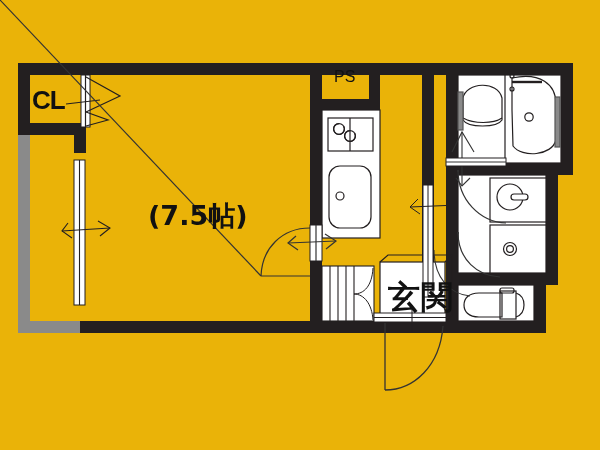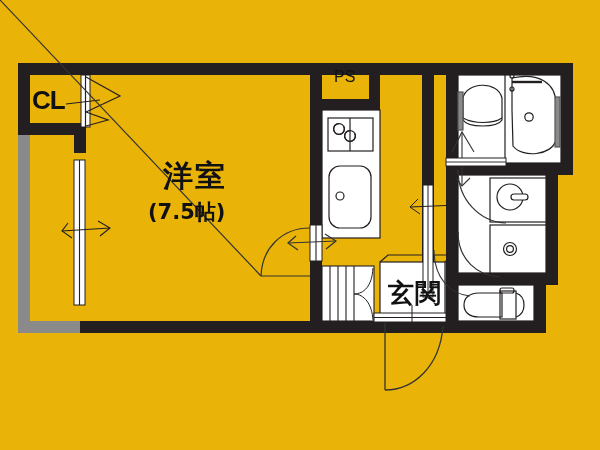--- a/index.html
+++ b/index.html
@@ -50,29 +50,29 @@
     left: 163px;
     top: 156px;
     font-size: 30px;
     font-weight: 700;
     font-family: "DejaVu Sans", sans-serif;
     letter-spacing: 2px;
   }
   .lbl-room-size {
     left: 148px;
     top: 198px;
-    font-size: 21px;
+    font-size: 27px;
     font-weight: 700;
     font-family: "DejaVu Sans", sans-serif;
     letter-spacing: 0px;
   }
   .lbl-genkan {
     left: 388px;
     top: 276px;
-    font-size: 26px;
+    font-size: 32px;
     font-weight: 700;
     font-family: "DejaVu Sans", sans-serif;
     letter-spacing: 1px;
   }
 </style>
 </head>
 <body>
 
 <div id="stage">
 
@@ -267,19 +267,18 @@
       <polyline points="418,199 410,207 420,214"></polyline>
       <polyline points="447,198 458,205 448,213"></polyline>
     </g>
 
   </svg>
 
   <div class="lbl lbl-cl">CL</div>
 
   <div class="lbl lbl-ps">PS</div>
 
-  <div class="lbl lbl-room">洋室</div>
 
   <div class="lbl lbl-room-size">(7.5帖)</div>
 
   <div class="lbl lbl-genkan">玄関</div>
 
 </div>
 
 </body></html>

